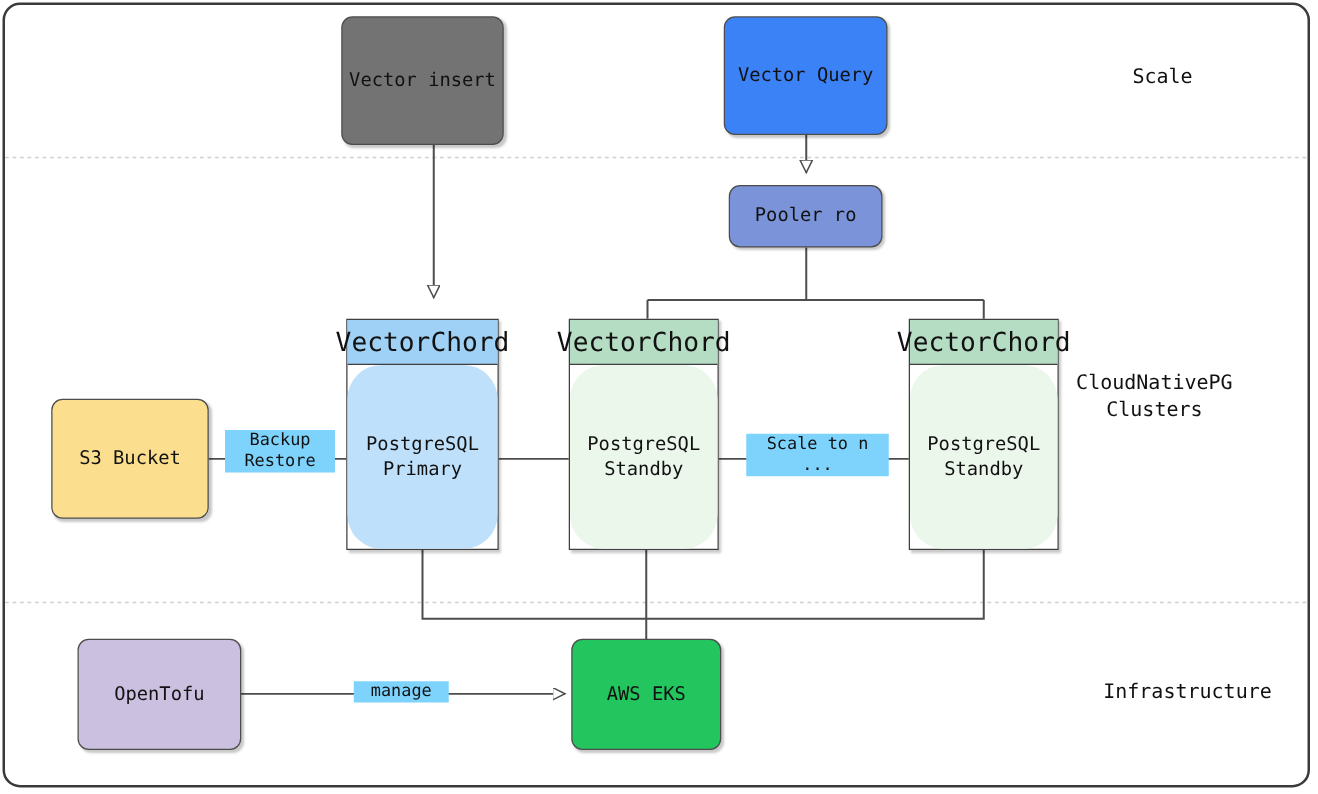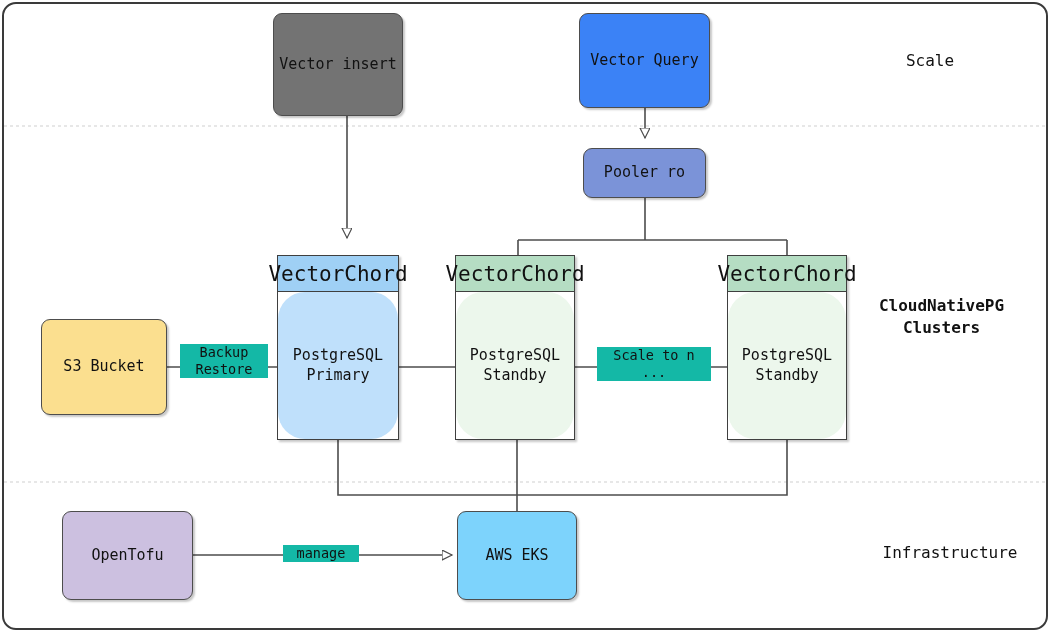--- a/index.html
+++ b/index.html
@@ -89,21 +89,21 @@
     font-size: 16px;
     color: #111111;
     text-align: center;
     white-space: pre-line;
     line-height: 1.35;
   }
   .edge-label {
     position: absolute;
     font-size: 13.5px;
     color: #111111;
-    background: #14b8a6;
+    background: #7dd3fc;
     text-align: center;
     white-space: pre-line;
     line-height: 1.25;
     padding: 0 2px;
   }
 </style>
 </head>
 <body>
 
 <div id="canvas">
@@ -172,28 +172,28 @@
     <div class="body" style="background:#ecf7ec;">PostgreSQL
 Standby</div>
   </div>
 
   <div class="edge-label" style="left:180px; top:344px; width:84px;">Backup
 Restore</div>
 
   <div class="edge-label" style="left:597px; top:347px; width:110px;">Scale to n
 ...</div>
 
-  <div class="lane-label" style="left:844px; top:295px; width:195px;font-weight:bold;">CloudNativePG
+  <div class="lane-label" style="left:826px; top:295px; width:195px;">CloudNativePG
 Clusters</div>
 
   <div class="node rounded" style="left:62px; top:511px; width:131px; height:89px; background:#ccc0e0;">
     <span>OpenTofu</span>
   </div>
 
-  <div class="node rounded" style="left:457px; top:511px; width:120px; height:89px; background:#7dd3fc;">
+  <div class="node rounded" style="left:457px; top:511px; width:120px; height:89px; background:#22c55e;">
     <span>AWS EKS</span>
   </div>
 
   <div class="edge-label" style="left:283px; top:545px; width:72px;">manage</div>
 
   <div class="lane-label" style="left:855px; top:542px; width:190px;">Infrastructure</div>
 
 </div>
 
 </body></html>

